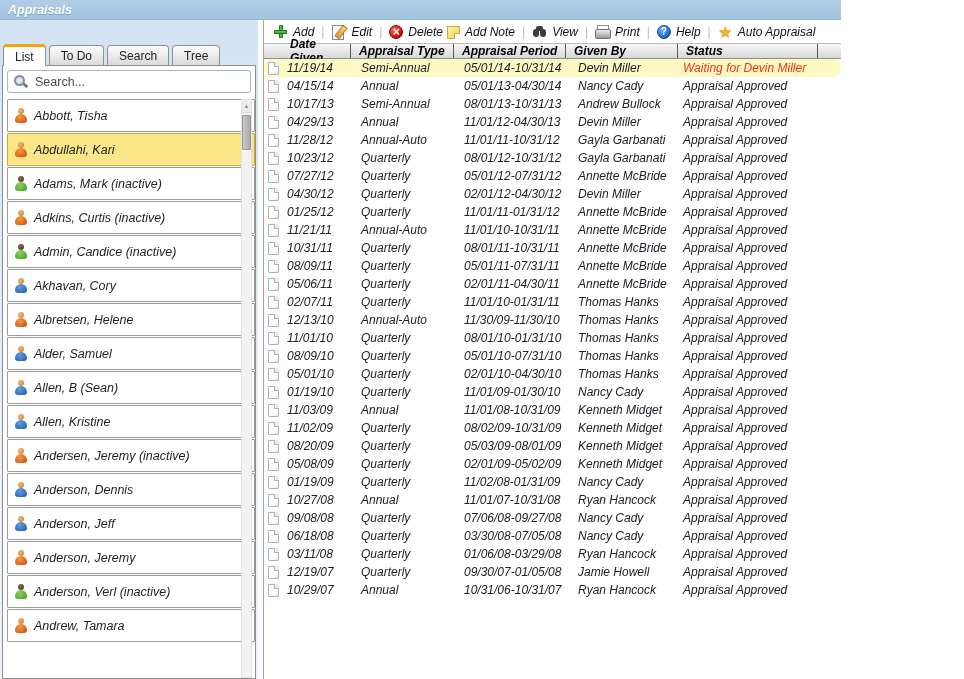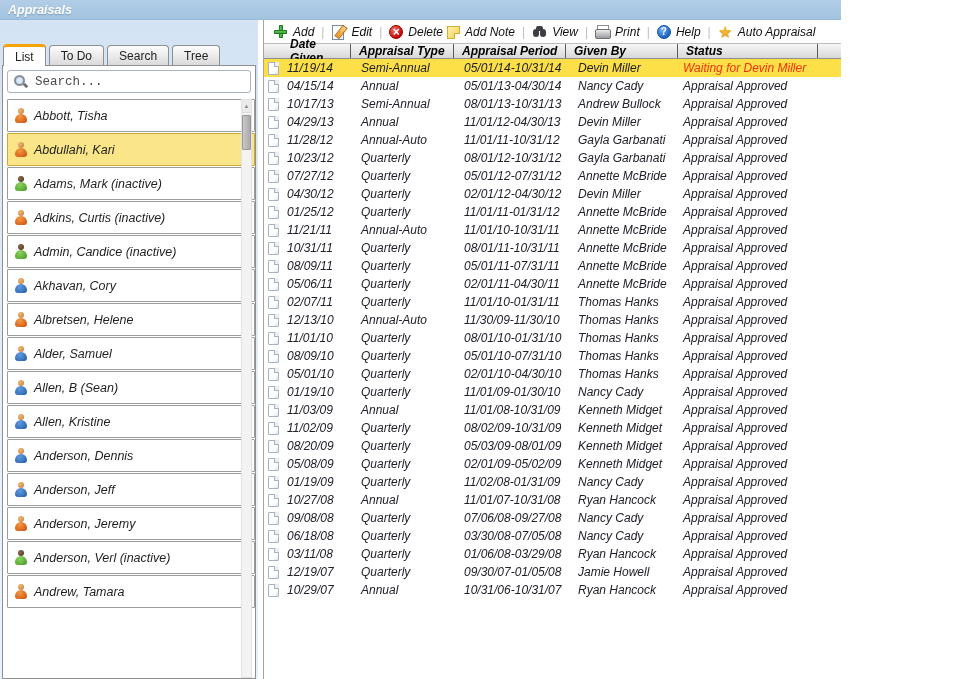--- a/index.html
+++ b/index.html
@@ -18,21 +18,21 @@
   
   .sidebar { width:258px; flex:0 0 258px; background:linear-gradient(#d3e3f4,#e9f1fa 70%); display:flex; flex-direction:column; }
   .tabs { display:flex; align-items:flex-end; height:45px; padding-left:3px; gap:3px; }
   .tab { height:20px; padding:4px 11px; display:flex; align-items:center; font-size:12px; color:#222;
          background:linear-gradient(#fdfdfd,#dadada); border:1px solid #8f8f8f; border-bottom:none;
          border-radius:4px 4px 0 0; position:relative; }
   .tab.active { height:22px; background:#fff; border-top:3px solid #f7a30a; z-index:2; margin-bottom:-1px; font-weight:normal; }
   .side-panel { flex:1; margin:0 2px; border:1px solid #8f8f8f; background:#fff; display:flex; flex-direction:column; min-height:0; position:relative; z-index:1; }
 
   .search-box { margin:4px; height:23px; border:1px solid #a9b4bf; border-radius:3px; background:#fff;
-                display:flex; align-items:center; padding-left:6px; gap:7px; flex:0 0 auto;font-family:Liberation Mono, monospace; }
+                display:flex; align-items:center; padding-left:6px; gap:7px; flex:0 0 auto; }
   .search-icon { width:14px; height:14px; position:relative; flex:0 0 auto; }
   .search-icon::before { content:""; position:absolute; left:0; top:0; width:7px; height:7px;
                          border:2px solid #8b8b93; border-radius:50%; background:radial-gradient(#e8f2fc,#bcd6ee); }
   .search-icon::after { content:""; position:absolute; left:9px; top:9px; width:5px; height:3px;
                         background:#6f6f77; transform:rotate(45deg); border-radius:1px; }
   .search-text { color:#4a4a4a; font-size:12.5px; }
 
   .people { flex:1; position:relative; padding:2px 0 0 4px; overflow:hidden; }
   .person { height:33px; margin-bottom:1px; border:1px solid #9b9b9b; border-radius:1px; background:#fff;
             display:flex; align-items:center; padding-left:6px; font-style:italic; font-size:12.5px; color:#1f1f1f; }
@@ -106,21 +106,21 @@
   .th.spacer { width:22px; border-right:none; padding:0; }
   .th.c0 { width:65px; padding-left:4px; }
   .th.c1 { width:103px; }
   .th.c2 { width:112px; }
   .th.c3 { width:112px; }
   .th.c4 { width:140px; }
   .th.filler { flex:1; border-right:none; }
 
   .tbody { flex:1; overflow:hidden; }
   .row { display:flex; align-items:center; height:18px; font-size:12px; font-style:italic; color:#20202a; }
-  .row.selected { background:#fde047; }
+  .row.selected { background:#fef9c3;border-radius:8px; }
   .doc-icon { width:11px; height:13px; margin:0 7px 0 4px; flex:0 0 auto; position:relative;
               background:linear-gradient(135deg,#ffffff 65%,#dfe7ef); border:1px solid #a8b2c0; border-radius:1px; }
   .doc-icon::before { content:""; position:absolute; right:-1px; top:-1px; width:4px; height:4px;
                       background:#e9eef4; border-left:1px solid #a8b2c0; border-bottom:1px solid #a8b2c0; }
   .td { overflow:hidden; white-space:nowrap; }
   .td.c0 { width:65px; padding-left:1px; }
   .td.c1 { width:103px; padding-left:10px; }
   .td.c2 { width:112px; padding-left:10px; }
   .td.c3 { width:112px; padding-left:12px; }
   .td.c4 { flex:1; padding-left:5px; }
@@ -213,20 +213,27 @@
               <div class="person-name">Allen, B (Sean)</div>
             </div>
             <div class="person">
               <div class="person-icon person-blue-icon">
                 <div class="p-head"></div>
                 <div class="p-body"></div>
               </div>
               <div class="person-name">Allen, Kristine</div>
             </div>
             <div class="person">
+              <div class="person-icon person-orange-icon">
+                <div class="p-head"></div>
+                <div class="p-body"></div>
+              </div>
+              <div class="person-name">Andersen, Jeremy (inactive)</div>
+            </div>
+            <div class="person">
               <div class="person-icon person-blue-icon">
                 <div class="p-head"></div>
                 <div class="p-body"></div>
               </div>
               <div class="person-name">Anderson, Dennis</div>
             </div>
             <div class="person">
               <div class="person-icon person-blue-icon">
                 <div class="p-head"></div>
                 <div class="p-body"></div>

